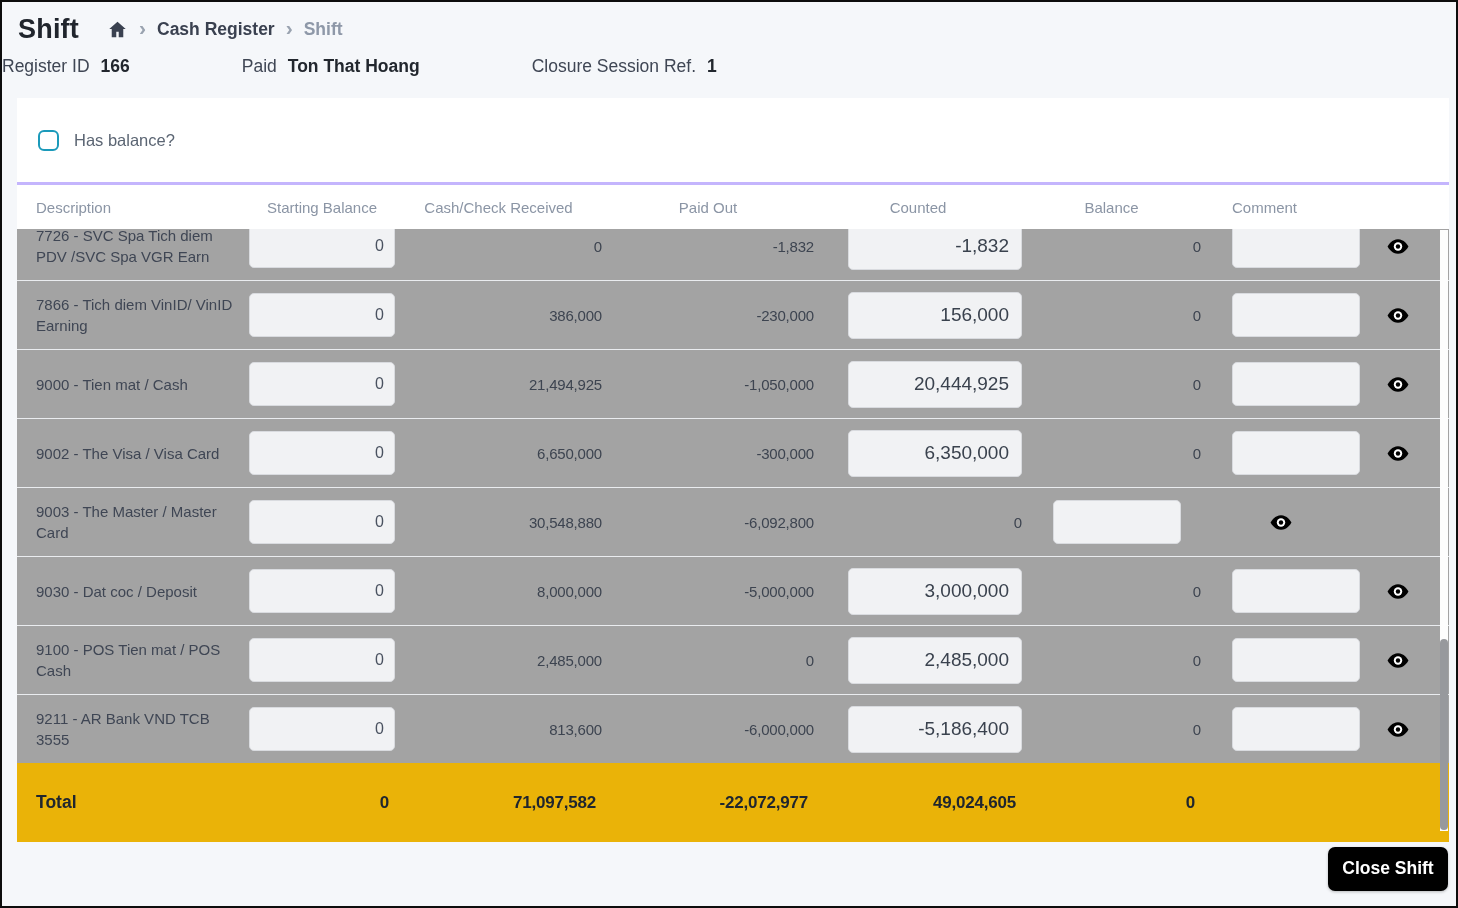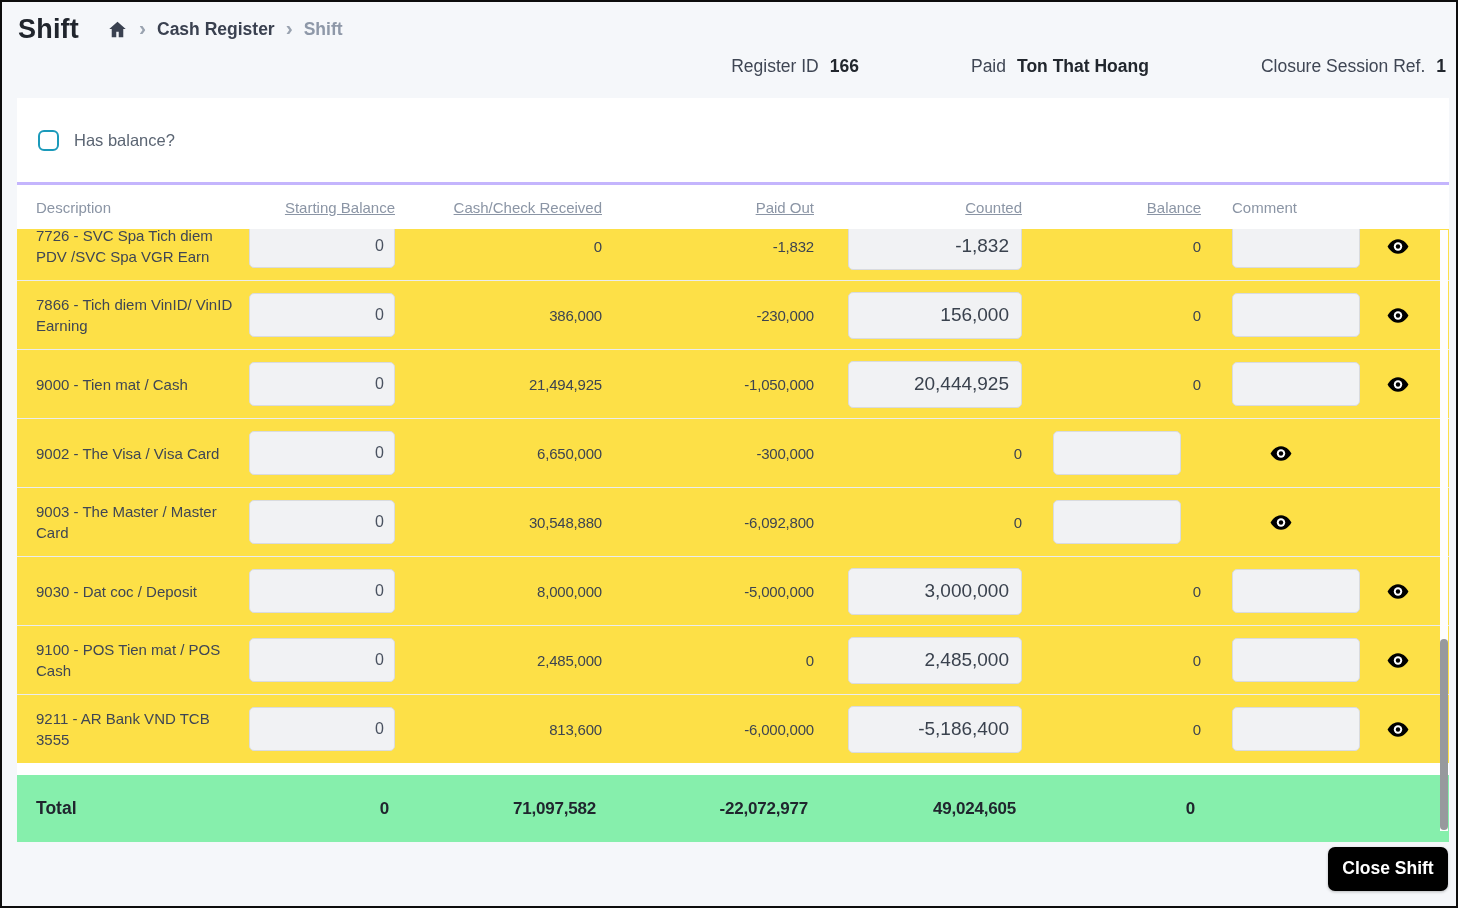--- a/index.html
+++ b/index.html
@@ -16,21 +16,21 @@
   
   .topbar { height:54px; display:flex; align-items:center; padding-left:16px; }
   .page-title { font-size:27px; font-weight:600; color:#20252d; margin:0 28px 0 0; letter-spacing:.2px; }
   .breadcrumb { display:flex; align-items:center; gap:11px; font-size:17.5px; font-weight:600; }
   .crumb-sep { color:#9aa3b0; font-size:21px; font-weight:600; line-height:1; padding-bottom:3px; }
   .crumb { color:#3a4150; }
   .crumb.current { color:#8e98a8; }
   .home-icon svg { display:block; }
 
   
-  .info-row { height:42px; display:flex; align-items:flex-start; justify-content:flex-end; padding-right:10px; font-size:17.5px; }
+  .info-row { height:42px; display:flex; align-items:flex-start; justify-content:flex-start; padding-right:10px; font-size:17.5px; }
   .info-group { display:flex; gap:11px; align-items:baseline; }
   .info-group + .info-group { margin-left:112px; }
   .info-label { color:#3f4654; }
   .info-value { font-weight:bold; color:#22272e; }
 
   
   .card { position:relative; margin:0 7px 0 15px; background:#ffffff; height:733px; }
 
   .balance-row { height:87px; display:flex; align-items:center; padding-left:21px; border-bottom:3px solid #c4b5fd; }
   .checkbox { width:21px; height:21px; border:2px solid #1b9aba; border-radius:6px; background:#fff; cursor:pointer; flex:none; }
@@ -38,40 +38,40 @@
 
   
   .grid-row {
     display:grid;
     grid-template-columns:213px 146px 207px 212px 208px 179px 159px 75px;
     padding-left:19px; padding-right:14px;
     align-items:center;
   }
   .thead { height:44px; color:#8b95a5; font-size:15px; }
   .th { white-space:nowrap; }
-  .t-right { text-align:right;text-decoration:underline; }
+  .t-right { text-align:center; }
   .th-comment { padding-left:31px; }
 
   .tbody { height:534px; overflow:hidden; }
-  .trow { height:69px; border-bottom:1px solid #eaecef; background:#fde047; }
+  .trow { height:69px; border-bottom:1px solid #eaecef; background:#a3a3a3; }
   .tbody .trow:first-child { margin-top:-17px; }
   .cell-desc { font-size:15px; color:#3f4654; line-height:21px; padding-right:14px; }
   .cell-num { text-align:right; font-size:15px; color:#3d4450; letter-spacing:-.2px; }
 
   .inp {
     background:#f1f2f4; border:1px solid #d9dbdf; border-radius:5px;
     text-align:right; font-family:"Liberation Sans", sans-serif; color:#4a5260;
   }
   .inp-sb { width:146px; height:44px; font-size:16px; padding:0 10px; }
   .inp-counted { width:174px; height:47px; font-size:19px; padding:0 12px; color:#3a424e; justify-self:end; }
   .inp-comment { width:128px; height:44px; margin-left:31px; justify-self:start; }
 
   .eye-btn { justify-self:center; background:none; border:none; padding:2px; cursor:pointer; line-height:0; }
 
-  .total-row { height:67px; background:#86efac; font-weight:bold; font-size:17px; color:#20262e;margin-top:12px; }
+  .total-row { height:79px; background:#eab308; font-weight:bold; font-size:17px; color:#20262e; }
   .total-row .cell-num { font-size:17px; font-weight:bold; color:#20262e; padding-right:6px; }
   .total-label { font-size:17.5px; }
 
   
   .scrollbar { position:absolute; top:132px; right:1px; bottom:0; width:8px; background:#fdfdfd; }
   .scroll-thumb { position:absolute; bottom:1px; left:0; width:8px; height:191px; background:#97999d; border-radius:4px; }
 
   
   .footer { height:75px; display:flex; justify-content:flex-end; align-items:center; padding-right:8px; }
   .close-btn {
@@ -188,20 +188,21 @@
         </svg>
       </span>
     </button>
   </div>
 
   <div class="grid-row trow">
     <div class="cell-desc">9002 - The Visa / Visa Card</div>
     <input class="inp inp-sb" value="0" style="">
     <div class="cell-num">6,650,000</div>
     <div class="cell-num">-300,000</div>
+    <input class="inp inp-counted" value="6,350,000" style="">
     <div class="cell-num">0</div>
     <input class="inp inp-comment" value="" style="">
     <button class="eye-btn">
       <span>
         <svg width="22" height="17" viewBox="0 0 24 18">
           <path d="M12 1C5.5 1 1.6 7 .6 9c1 2 4.9 8 11.4 8s10.4-6 11.4-8C22.4 7 18.5 1 12 1z" fill="#000"></path>
           <circle cx="12" cy="9" r="4.6" fill="#fff"></circle>
           <circle cx="12" cy="9" r="2.4" fill="#000"></circle>
         </svg>
       </span>

